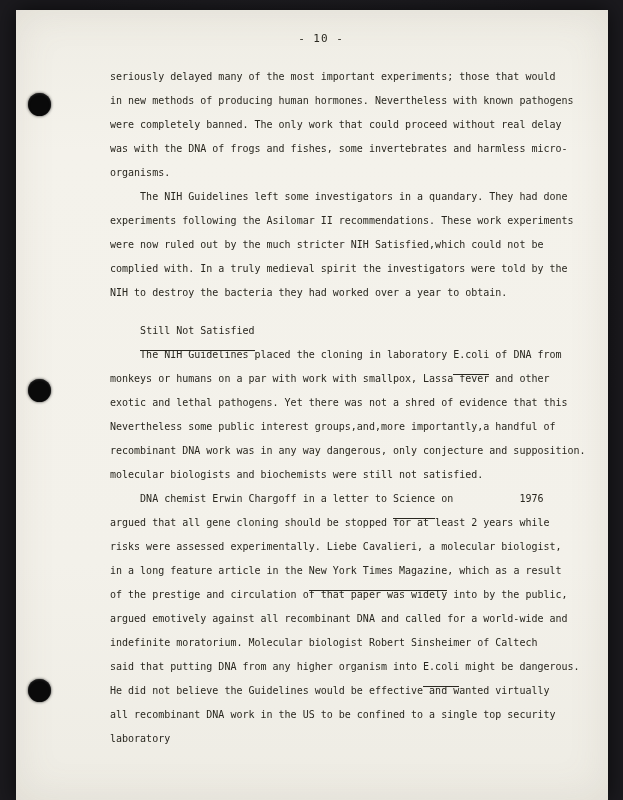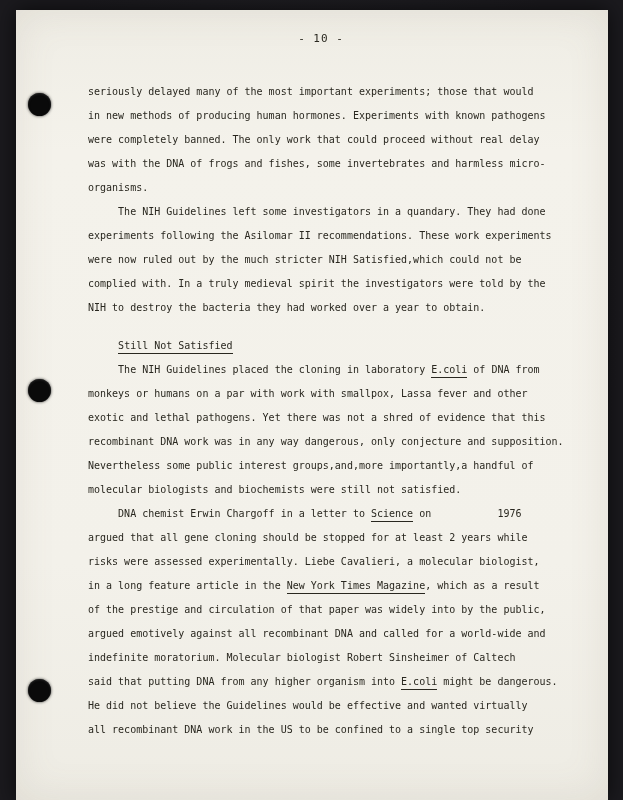--- a/index.html
+++ b/index.html
@@ -27,38 +27,39 @@
     background:linear-gradient(180deg,#efede5 0%, #f4f2eb 18%, #f3f1ea 70%, #eeece4 100%);
     box-shadow:0 0 20px rgba(0,0,0,.65), inset 0 0 40px rgba(120,110,90,.12);
     padding:22px 40px 0 72px;
     overflow:hidden;
   }
   .page-number{
     text-align:center;
     font-size:11px;
     letter-spacing:1px;
     color:var(--ink);
-    margin-bottom:35px;
+    margin-bottom:20px;
     margin-left:-14px;
   }
   .doc-body{
     color:var(--ink);
     font-size:10px;
+    margin-left:22px;
   }
   .line{
     white-space:pre;
     line-height:24px;
     height:24px;
   }
   .block.heading{
     margin-top:14px;
   }
   .u{
     border-bottom:1px solid currentColor;
-    padding-bottom:2px;
+    padding-bottom:14px;
   }
   .hole{
     position:absolute;
     width:23px;height:23px;
     border-radius:50%;
     background:var(--hole);
     box-shadow:0 0 3px rgba(0,0,0,.8), inset 0 1px 2px rgba(60,60,60,.5);
     left:28px;
   }
   .hole-1{top:93px;}
@@ -67,53 +68,54 @@
 </style>
 </head>
 <body>
 
 <div class="scan">
   <div class="page">
     <div class="page-number">- 10 -</div>
     <div class="doc-body">
         <div class="block paragraph">
           <div class="line"><span>seriously delayed many of the most important experiments; those that would</span></div>
-          <div class="line"><span>in new methods of producing human hormones. Experiments with known pathogens</span></div>
+          <div class="line"><span>in new methods of producing human hormones. Nevertheless with known pathogens</span></div>
           <div class="line"><span>were completely banned. The only work that could proceed without real delay</span></div>
           <div class="line"><span>was with the DNA of frogs and fishes, some invertebrates and harmless micro-</span></div>
           <div class="line"><span>organisms.</span></div>
         </div>
         <div class="block paragraph">
           <div class="line"><span>     The NIH Guidelines left some investigators in a quandary. They had done</span></div>
           <div class="line"><span>experiments following the Asilomar II recommendations. These work experiments</span></div>
           <div class="line"><span>were now ruled out by the much stricter NIH Satisfied,which could not be</span></div>
           <div class="line"><span>complied with. In a truly medieval spirit the investigators were told by the</span></div>
           <div class="line"><span>NIH to destroy the bacteria they had worked over a year to obtain.</span></div>
         </div>
         <div class="block heading">
           <div class="line"><span>     </span><span class="u">Still Not Satisfied</span></div>
         </div>
         <div class="block paragraph">
           <div class="line"><span>     The NIH Guidelines placed the cloning in laboratory </span><span class="u">E.coli</span><span> of DNA from</span></div>
           <div class="line"><span>monkeys or humans on a par with work with smallpox, Lassa fever and other</span></div>
           <div class="line"><span>exotic and lethal pathogens. Yet there was not a shred of evidence that this</span></div>
+          <div class="line"><span>Nevertheless some public interest groups,and,more importantly,a handful of</span></div>
           <div class="line"><span>recombinant DNA work was in any way dangerous, only conjecture and supposition.</span></div>
-          <div class="line"><span>Nevertheless some public interest groups,and,more importantly,a handful of</span></div>
           <div class="line"><span>molecular biologists and biochemists were still not satisfied.</span></div>
         </div>
         <div class="block paragraph">
           <div class="line"><span>     DNA chemist Erwin Chargoff in a letter to </span><span class="u">Science</span><span> on           1976</span></div>
           <div class="line"><span>argued that all gene cloning should be stopped for at least 2 years while</span></div>
           <div class="line"><span>risks were assessed experimentally. Liebe Cavalieri, a molecular biologist,</span></div>
           <div class="line"><span>in a long feature article in the </span><span class="u">New York Times Magazine</span><span>, which as a result</span></div>
           <div class="line"><span>of the prestige and circulation of that paper was widely into by the public,</span></div>
           <div class="line"><span>argued emotively against all recombinant DNA and called for a world-wide and</span></div>
           <div class="line"><span>indefinite moratorium. Molecular biologist Robert Sinsheimer of Caltech</span></div>
           <div class="line"><span>said that putting DNA from any higher organism into </span><span class="u">E.coli</span><span> might be dangerous.</span></div>
           <div class="line"><span>He did not believe the Guidelines would be effective and wanted virtually</span></div>
           <div class="line"><span>all recombinant DNA work in the US to be confined to a single top security</span></div>
+          <div class="line"><span>laboratory</span></div>
         </div>
       </div>
   </div>
   <div class="hole hole-1"></div>
   <div class="hole hole-2"></div>
   <div class="hole hole-3"></div>
 </div>
 
 </body></html>

